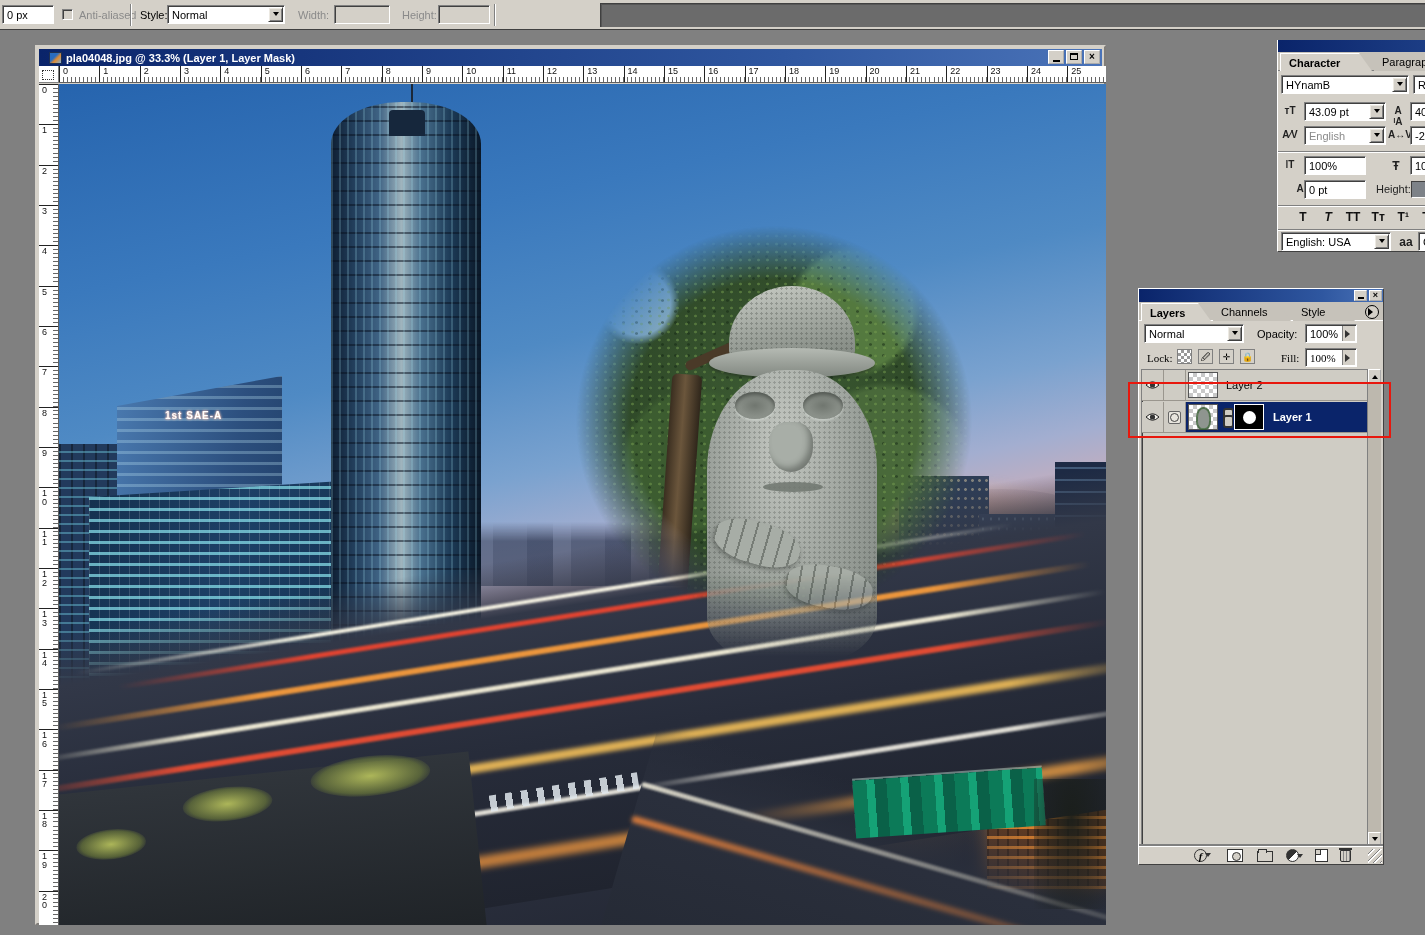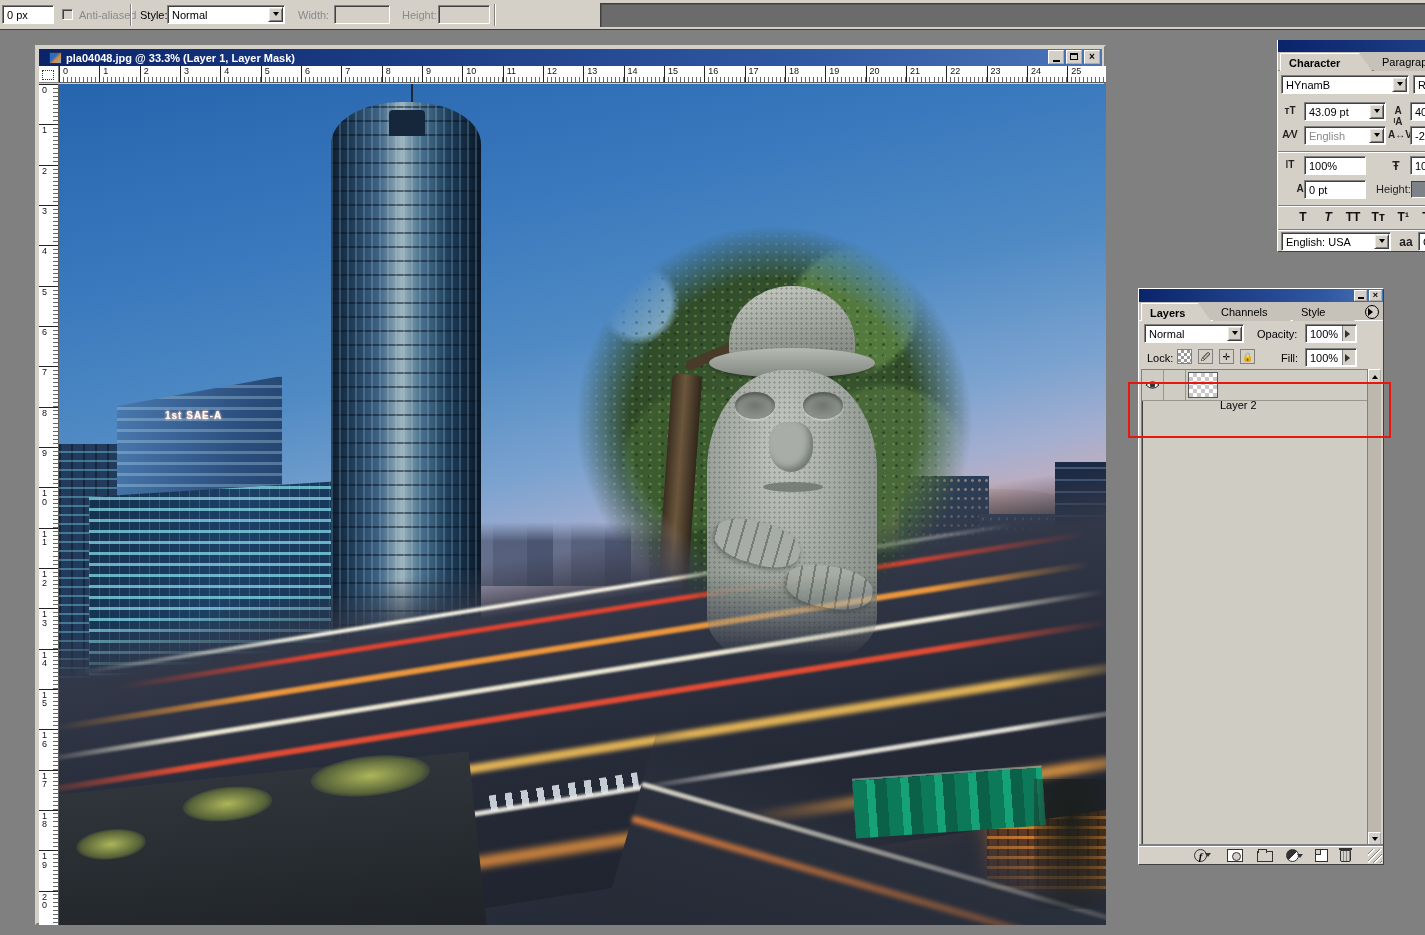--- a/index.html
+++ b/index.html
@@ -506,21 +506,21 @@
     </div>
     <span style="position:absolute; left:118px; top:5px;">Opacity:</span>
     <div class="pct-field" style="left:166px;">
       <span class="fieldtext">100%</span>
       <span class="spin-btn">
           <i class="tri-right" style="border-left-color:#333;"></i>
         </span>
     </div>
   </div>
 
-  <div class="lp-row" style="top:58px;">
+  <div class="lp-row" style="top:58px;font-family:Liberation Serif, serif;">
     <span style="position:absolute; left:8px; top:5px;">Lock:</span>
     <span class="lock-icons">
       <span class="lki lk-checker"></span>
       <span class="lki">🖉</span>
       <span class="lki">✛</span>
       <span class="lki">🔒</span>
     </span>
     <span style="position:absolute; left:142px; top:5px;">Fill:</span>
     <div class="pct-field" style="left:166px;">
       <span class="fieldtext">100%</span>
@@ -534,23 +534,38 @@
 
     <div class="lrow" style="top:0;">
       <span class="lcol col-eye">
         <svg class="eye-svg" width="15" height="10" viewBox="0 0 15 10">
             <path d="M1 5 Q7.5 -1.5 14 5 Q7.5 11.5 1 5 Z" fill="#f5f3ee" stroke="#222"></path>
             <circle cx="7.5" cy="5" r="2.6" fill="#333"></circle>
           </svg>
       </span>
       <span class="lcol col-link"></span>
       <span class="thumb thumb-main checker"></span>
-      <span class="lname" style="left:78px;margin-top:20px;">Layer 2</span>
-    </div>
-
+      <span class="lname" style="left:84px;">Layer 2</span>
+    </div>
+
+    <div class="lrow sel" style="top:32px;">
+      <span class="lcol col-eye">
+        <svg class="eye-svg" width="15" height="10" viewBox="0 0 15 10">
+            <path d="M1 5 Q7.5 -1.5 14 5 Q7.5 11.5 1 5 Z" fill="#f5f3ee" stroke="#222"></path>
+            <circle cx="7.5" cy="5" r="2.6" fill="#333"></circle>
+          </svg>
+      </span>
+      <span class="lcol col-link">
+          <span class="mask-mode-icon"></span>
+        </span>
+      <span class="thumb thumb-main checker thumb-statue"></span>
+      <span class="chain-link"></span>
+      <span class="thumb thumb-mask"></span>
+      <span class="lname" style="left:131px;">Layer 1</span>
+    </div>
 
   </div>
 
   <div class="vscroll">
     <span class="sarrow up">
         <i class="tri-up-s"></i>
       </span>
     <span class="sarrow down">
         <i class="tri-down-s"></i>
       </span>

